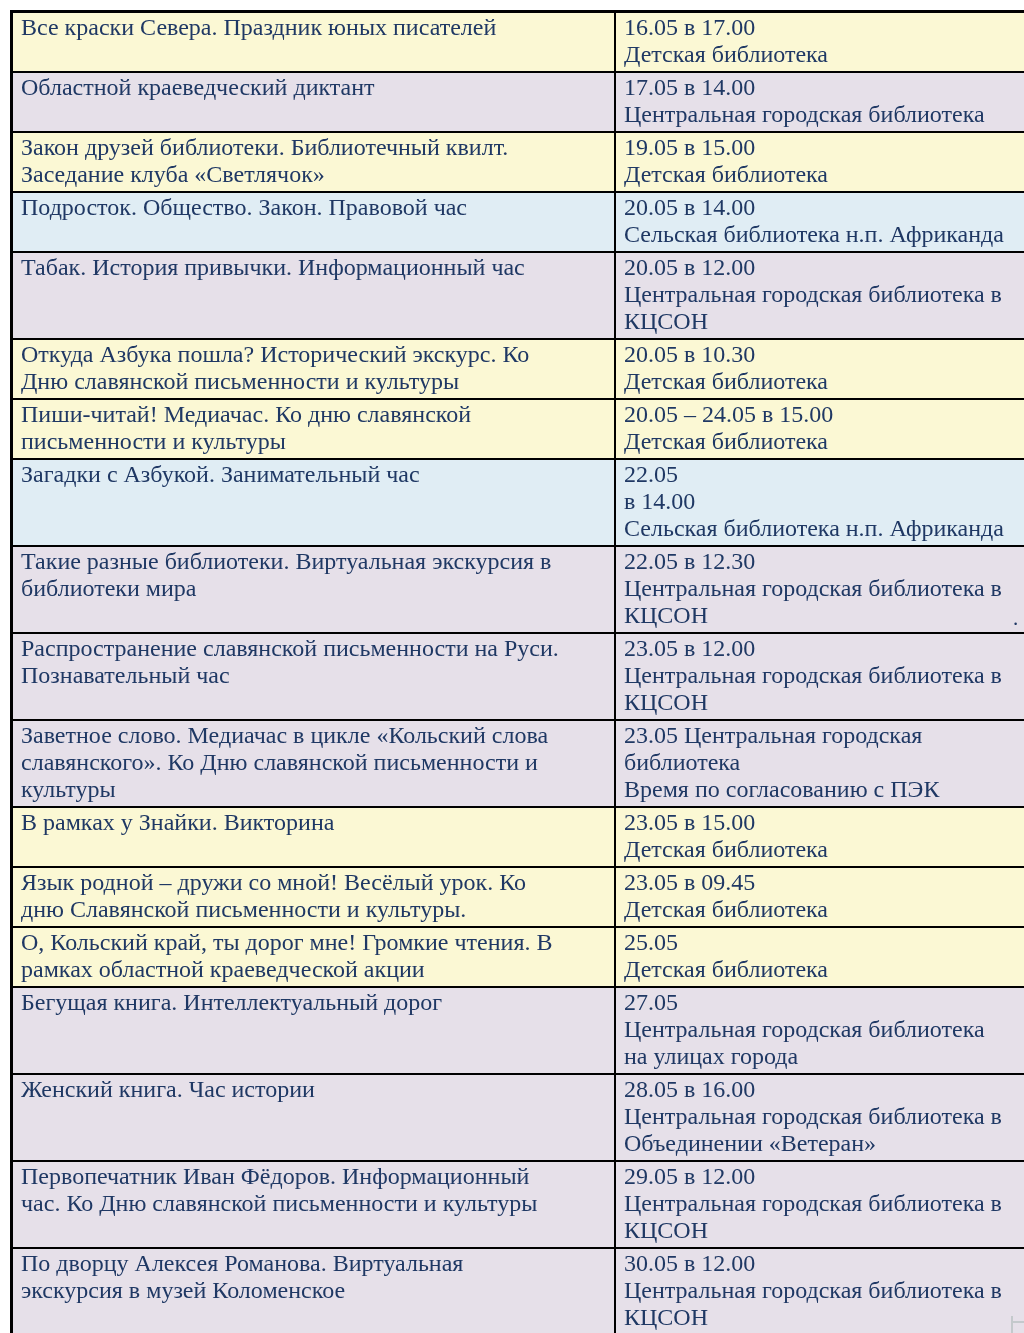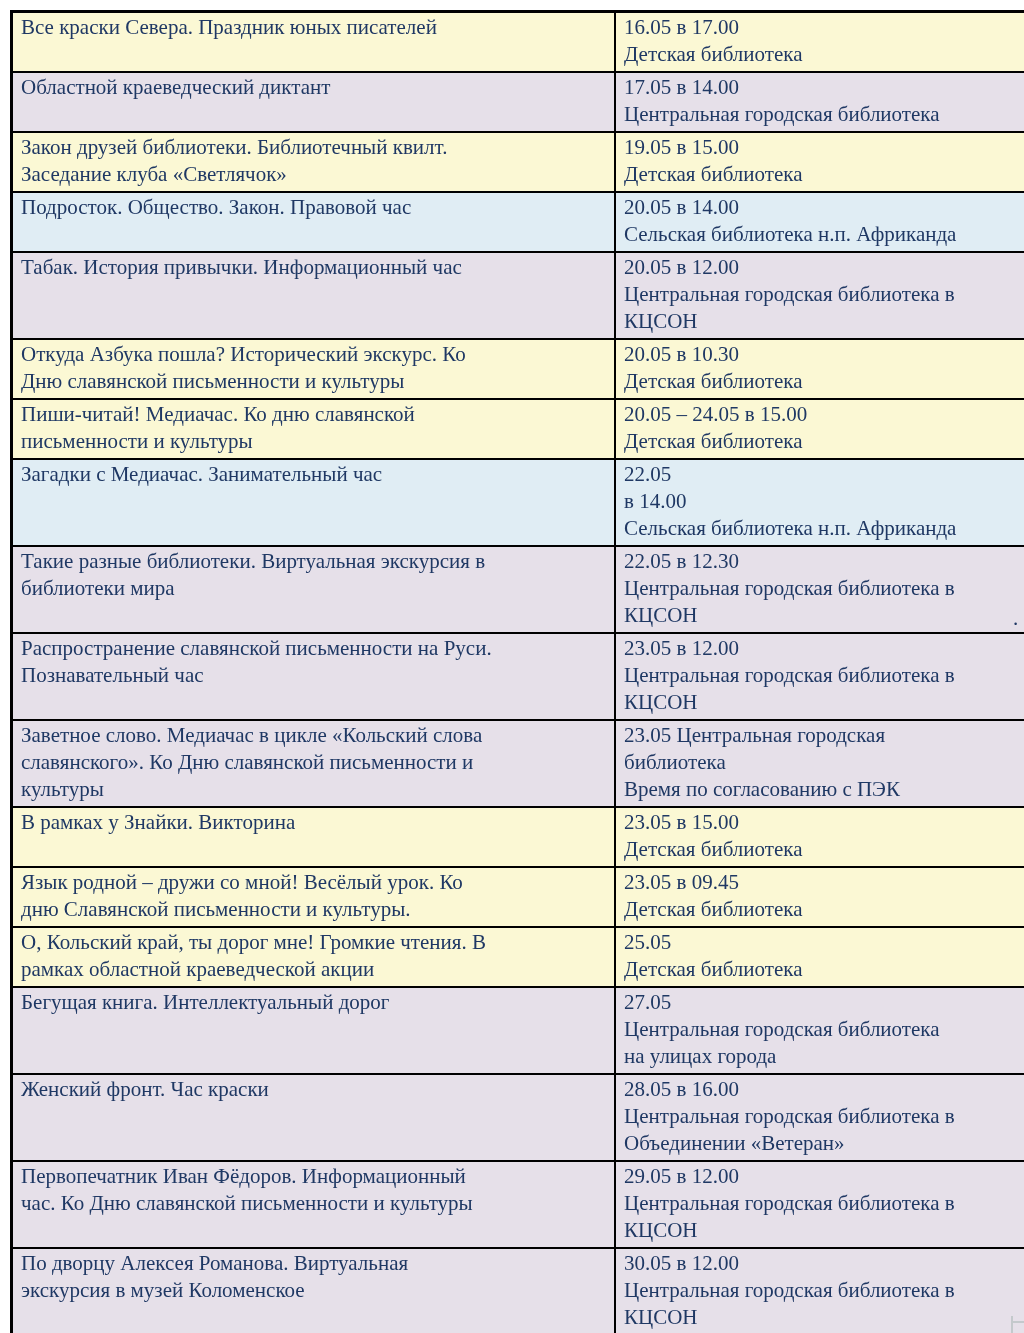--- a/index.html
+++ b/index.html
@@ -28,21 +28,21 @@
     border-collapse: collapse;
     table-layout: fixed;
   }
   .schedule-table, .schedule-table td {
     border: 2.5px solid var(--border);
   }
   .schedule-table { border-width: 3px; }
   .schedule-table td {
     vertical-align: top;
     padding: 1px 6px 3px 8px;
-    font-size: 21px;
+    font-size: 24px;
     line-height: 27px;
     white-space: pre-line;
     overflow: hidden;
   }
   .col-title { width: 587px; }
   .col-when  { width: 413px; }
   .tone-yellow   td { background: var(--tone-yellow); }
   .tone-lavender td { background: var(--tone-lavender); }
   .tone-blue     td { background: var(--tone-blue); }
   .stray-dot {
@@ -117,21 +117,21 @@
   </tr>
 
   <tr class="tone-yellow">
     <td class="col-title">Пиши-читай! Медиачас. Ко дню славянской
 письменности и культуры</td>
     <td class="col-when">20.05 – 24.05 в 15.00
 Детская библиотека</td>
   </tr>
 
   <tr class="tone-blue">
-    <td class="col-title">Загадки с Медиачас. Занимательный час</td>
+    <td class="col-title">Загадки с Азбукой. Занимательный час</td>
     <td class="col-when">22.05
 в 14.00
 Сельская библиотека н.п. Африканда</td>
   </tr>
 
   <tr class="tone-lavender">
     <td class="col-title">Такие разные библиотеки. Виртуальная экскурсия в
 библиотеки мира</td>
     <td class="col-when">22.05 в 12.30
 Центральная городская библиотека в
@@ -176,21 +176,21 @@
   </tr>
 
   <tr class="tone-lavender">
     <td class="col-title">Бегущая книга. Интеллектуальный дорог</td>
     <td class="col-when">27.05
 Центральная городская библиотека
 на улицах города</td>
   </tr>
 
   <tr class="tone-lavender">
-    <td class="col-title">Женский фронт. Час краски</td>
+    <td class="col-title">Женский книга. Час истории</td>
     <td class="col-when">28.05 в 16.00
 Центральная городская библиотека в
 Объединении «Ветеран»</td>
   </tr>
 
   <tr class="tone-lavender">
     <td class="col-title">Первопечатник Иван Фёдоров. Информационный
 час. Ко Дню славянской письменности и культуры</td>
     <td class="col-when">29.05 в 12.00
 Центральная городская библиотека в

